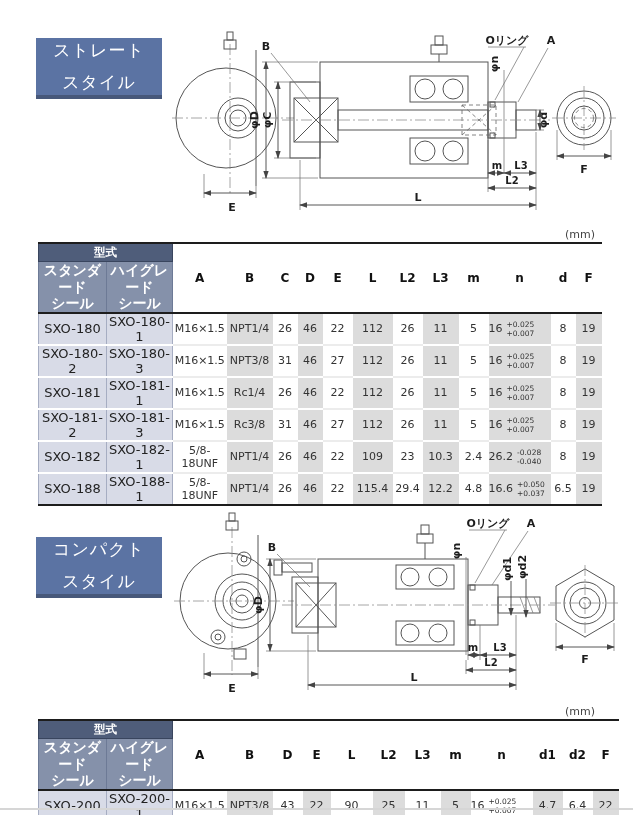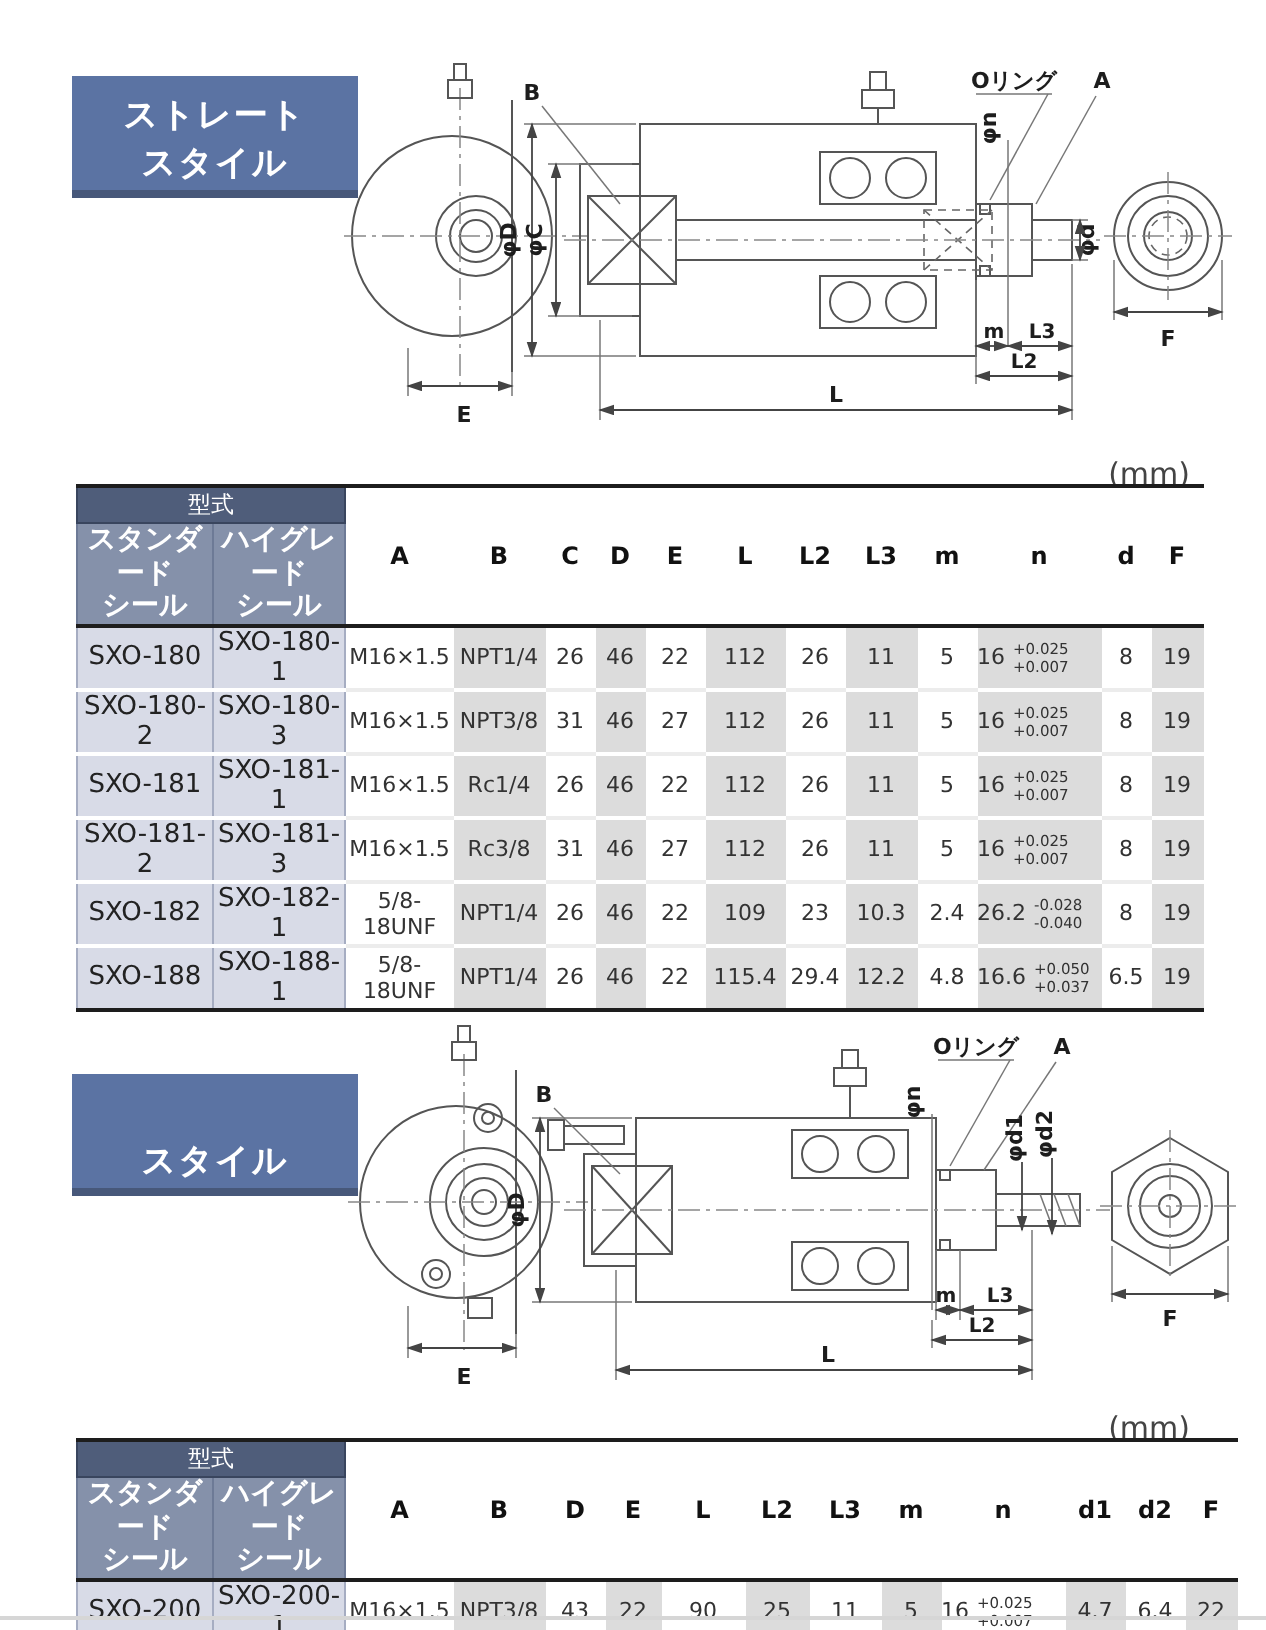--- a/index.html
+++ b/index.html
@@ -2,52 +2,52 @@
 <html style="--style-box-bg: #5b73a3; --style-box-border: #47587a; --hdr-dark: #4f5d7a; --hdr-med: #8591aa; --model-bg: #d8dbe7; --stripe: #dcdcdc;"><head>
 <meta charset="utf-8">
 <style>
   html,body{margin:0;padding:0}
   body{
     width:633px;height:815px;background:#ffffff;position:relative;overflow:hidden;
     font-family:"DejaVu Sans","Liberation Sans",sans-serif;color:#333;
   }
   
   .style-box{
-    position:absolute;left:36px;width:143px;height:57px;
+    position:absolute;left:36px;width:126px;height:57px;
     background:var(--style-box-bg,#5b73a3);
     border-bottom:4px solid var(--style-box-border,#47587a);
-    color:#fff;font-weight:bold;font-size:17px;letter-spacing:1px;
-    display:flex;flex-direction:column;justify-content:flex-end;text-align:center;line-height:1.45;
+    color:#fff;font-weight:normal;font-size:17px;letter-spacing:1px;
+    display:flex;flex-direction:column;justify-content:space-between;text-align:center;line-height:1.45;
   }
   #style-box-1{top:38px}
   #style-box-2{top:537px}
   
   .diagram{position:absolute;left:170px}
   #diagram-1{top:18px;width:460px;height:207px}
   #diagram-2{top:503px;width:460px;height:200px}
   svg .ln{stroke:#555;fill:none;stroke-width:1}
   svg .thin{stroke:#777;fill:none;stroke-width:.75}
   svg .dash{stroke:#666;fill:none;stroke-width:.8;stroke-dasharray:4 3}
   svg .cl{stroke:#888;fill:none;stroke-width:.75;stroke-dasharray:11 3 2 3}
   svg .dim{stroke:#444;fill:none;stroke-width:.9}
   svg text.lbl{font:bold 11px "DejaVu Sans",sans-serif;fill:#1d1d1d;text-anchor:middle}
   svg text.lbl-s{font:bold 10px "DejaVu Sans",sans-serif;fill:#1d1d1d;text-anchor:middle}
   
-  .mm-note{position:absolute;left:38px;width:557px;text-align:right;font-size:15px;color:#444}
+  .mm-note{position:absolute;left:38px;width:557px;text-align:right;font-size:11px;color:#444}
   #mm-note-1{top:228px}
   #mm-note-2{top:705px}
   
   .table-wrap{position:absolute;left:38px;width:557px}
   #table-wrap-1{top:242px}
   #table-wrap-2{top:719px}
   table.spec{border-collapse:collapse;table-layout:fixed;width:557px;
     border-top:2px solid #1d1d1d;border-bottom:2px solid #1d1d1d}
   table.spec th,table.spec td{padding:0;text-align:center;vertical-align:middle;overflow:hidden}
   th.hdr-group{
-    background:var(--hdr-dark,#4f5d7a);color:#fff;font-size:11.5px;font-weight:normal;height:17px;
+    background:var(--hdr-dark,#4f5d7a);color:#fff;font-size:11.5px;font-weight:bold;height:17px;
     border-left:1px solid #39455e;border-right:1px solid #39455e;border-bottom:1px solid #39455e}
   th.hdr-seal{
     background:var(--hdr-med,#8591aa);color:#fff;font-size:14px;font-weight:bold;height:34px;line-height:1.18;
     border-left:1px solid #6d7a96;border-right:1px solid #6d7a96}
   table.spec thead th.col-h{font-size:12px;color:#111;font-weight:bold}
   table.spec thead tr.seal-row th,table.spec thead th.col-h{border-bottom:2px solid #1d1d1d}
   tbody td{height:30px;font-size:11px;color:#333;border-top:2px solid #ffffff}
   tbody td.col-white{background:#fff;border-top:2px solid #ececec}
   tbody td.col-gray{background:var(--stripe,#dcdcdc)}
   tbody td.model{background:var(--model-bg,#d8dbe7);font-size:13px;color:#222;
@@ -355,20 +355,21 @@
             </span>
           </td>
           <td class="col-white">6.5</td>
           <td class="col-gray">19</td>
         </tr>
       </tbody>
     </table>
   </div>
 
 <div class="style-box" id="style-box-2">
+  <div>コンパクト</div>
   <div>スタイル</div>
 </div>
 
 <svg class="diagram" id="diagram-2" viewBox="0 0 460 200">
   <defs>
     <marker id="ar2" markerWidth="9" markerHeight="8" refX="8" refY="3" orient="auto-start-reverse">
       <path d="M0,0 L9,3 L0,6 Z" fill="#444"></path>
     </marker>
   </defs>
 

